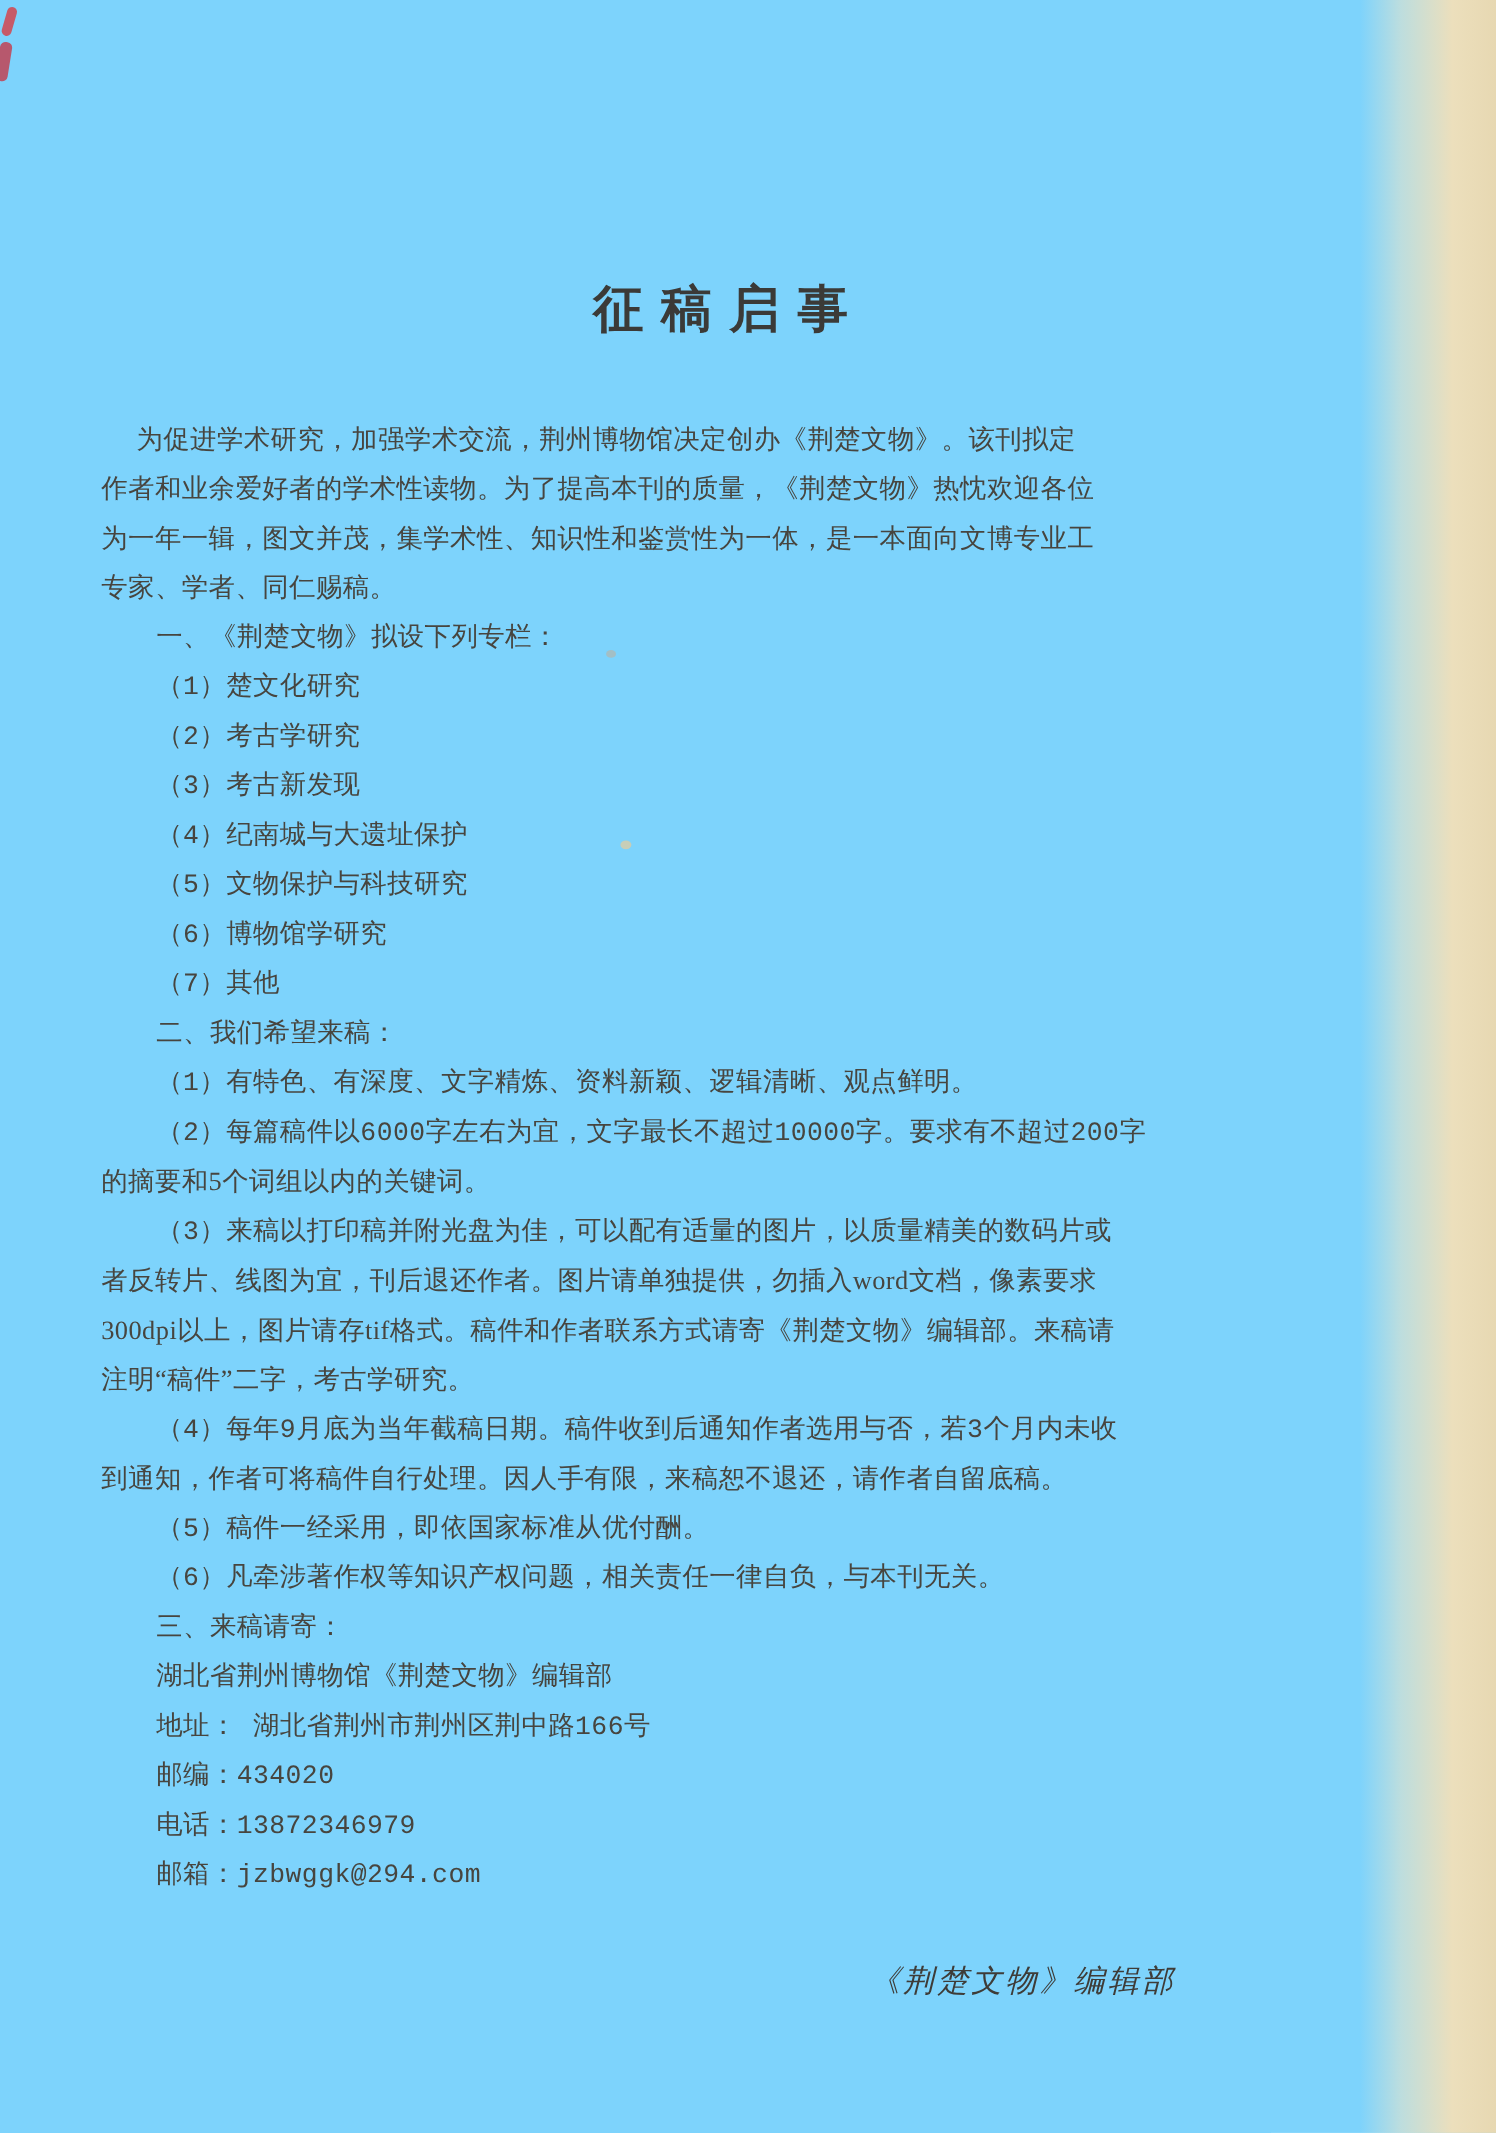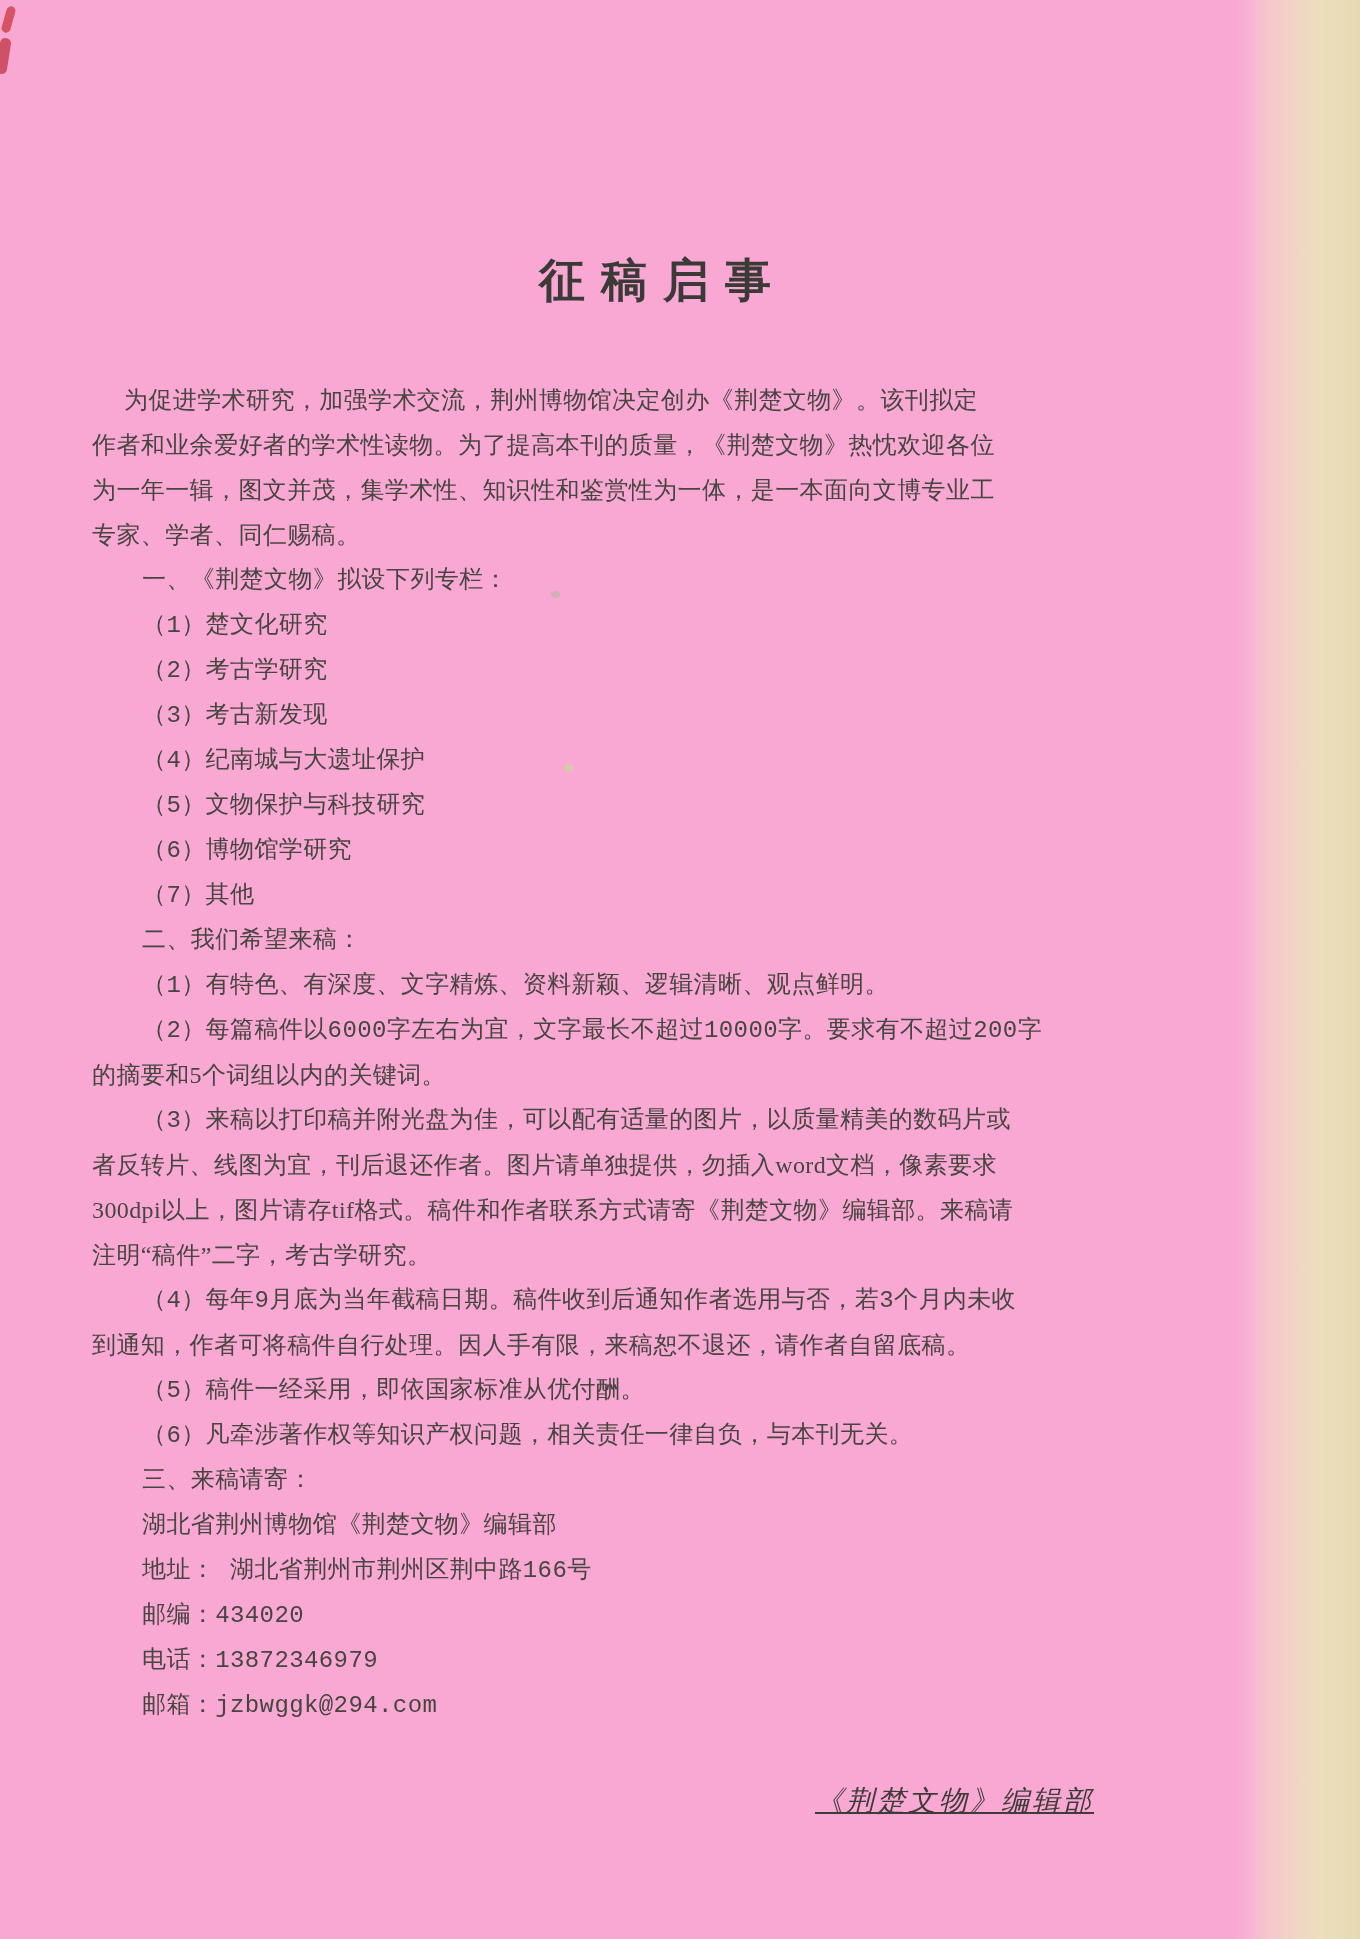--- a/index.html
+++ b/index.html
@@ -1,19 +1,19 @@
 <!DOCTYPE html>
 <html><head>
 <meta charset="utf-8">
 <style>
   html,body { margin:0; padding:0; }
   body { width:1360px; height:1939px; }
   .page {
     position:relative; width:1360px; height:1939px;
-    background:#f9a8d4; overflow:hidden;
+    background:#7dd3fc; overflow:hidden;
     font-family:"Liberation Serif","DejaVu Serif",serif;
     color:#47453f;
   }
   
   .edge-band {
     position:absolute; top:0; left:1236px; width:124px; height:100%;
     background:linear-gradient(90deg,
       rgba(238,226,190,0) 0%,
       rgba(241,230,198,0.55) 30%,
       #ecdfbc 68%,
@@ -35,22 +35,22 @@
   }
   .doc-body { position:absolute; top:378px; left:92px; width:1130px; }
   .line {
     height:45px; line-height:45px; font-size:24px;
     white-space:nowrap; letter-spacing:0.4px;
   }
   .ind1 { padding-left:32px; }  
   .ind2 { padding-left:50px;font-family:Liberation Mono, monospace; }  
 
   .signature {
-    position:absolute; top:1782px; left:815px;
-    font-size:28px; font-style:italic; letter-spacing:3px; color:#3e3c38;text-decoration:underline;
+    position:absolute; top:1782px; left:790px;
+    font-size:28px; font-style:italic; letter-spacing:3px; color:#3e3c38;
   }
 </style>
 </head>
 <body>
 
 <div class="page">
   <div class="edge-band"></div>
   <div class="red-mark mark1"></div>
   <div class="red-mark mark2"></div>
   <div class="speck s1"></div>

